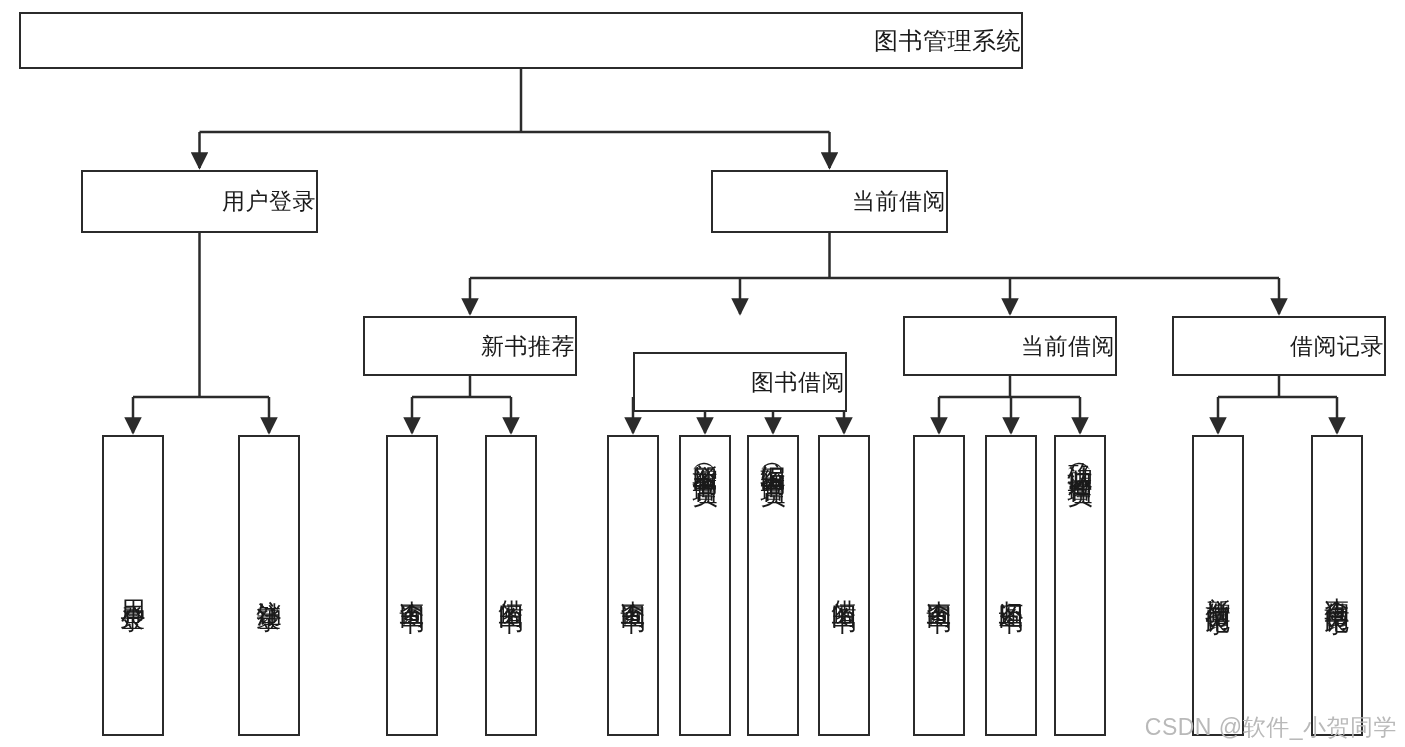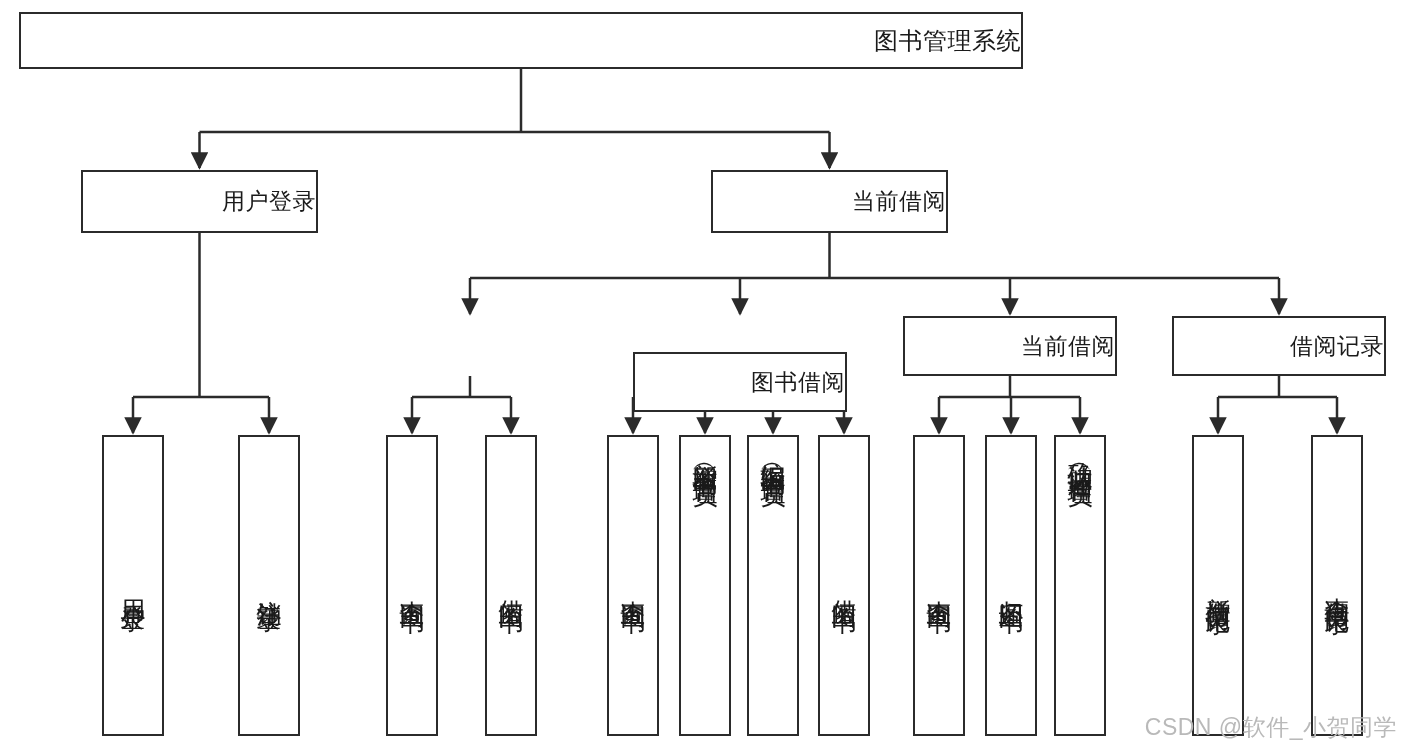--- a/index.html
+++ b/index.html
@@ -127,20 +127,23 @@
 
 <div class="node horizontal root" style="left: 19px; top: 12px; width: 1004px; height: 57px;">
       <span class="lbl">图书管理系统</span>
     </div>
     <div class="node horizontal" style="left: 81px; top: 170px; width: 237px; height: 63px;">
       <span class="lbl">用户登录</span>
     </div>
     <div class="node horizontal" style="left: 711px; top: 170px; width: 237px; height: 63px;">
       <span class="lbl">当前借阅</span>
     </div>
+    <div class="node horizontal" style="left: 363px; top: 316px; width: 214px; height: 60px;">
+      <span class="lbl">新书推荐</span>
+    </div>
     <div class="node horizontal" style="left: 633px; top: 316px; width: 214px; height: 60px; margin-top: 36px;">
       <span class="lbl">图书借阅</span>
     </div>
     <div class="node horizontal" style="left: 1172px; top: 316px; width: 214px; height: 60px;">
       <span class="lbl">借阅记录</span>
     </div>
     <div class="node horizontal" style="left: 903px; top: 316px; width: 214px; height: 60px;">
       <span class="lbl">当前借阅</span>
     </div>
     <div class="node vertical mid" style="left: 102px; top: 435px; width: 62px; height: 301px;">

